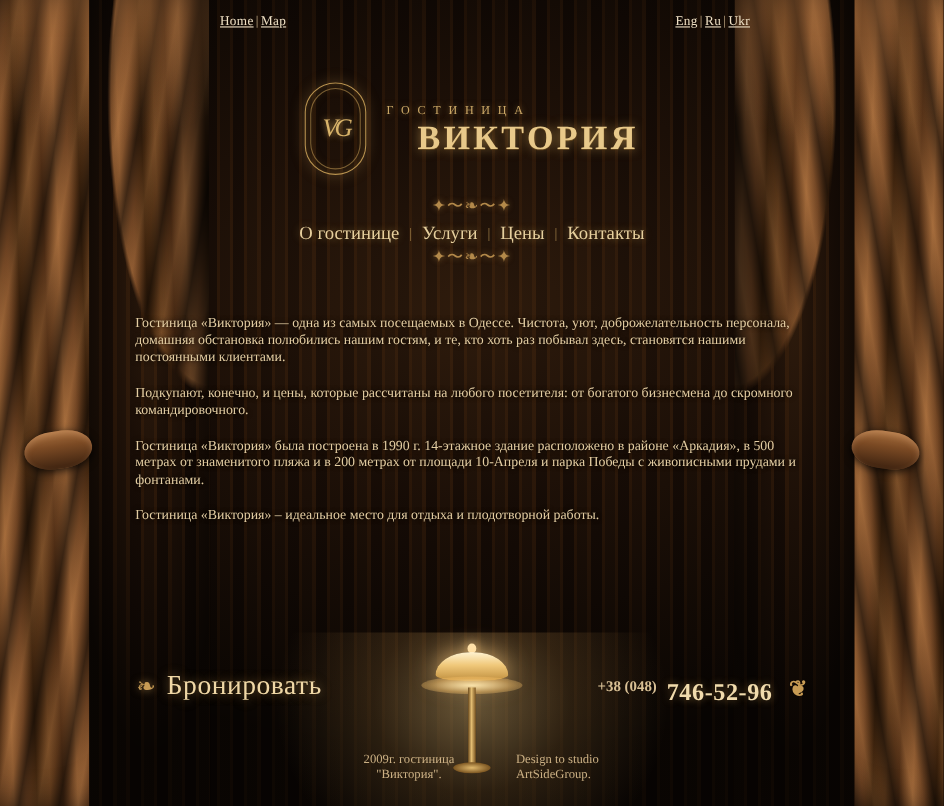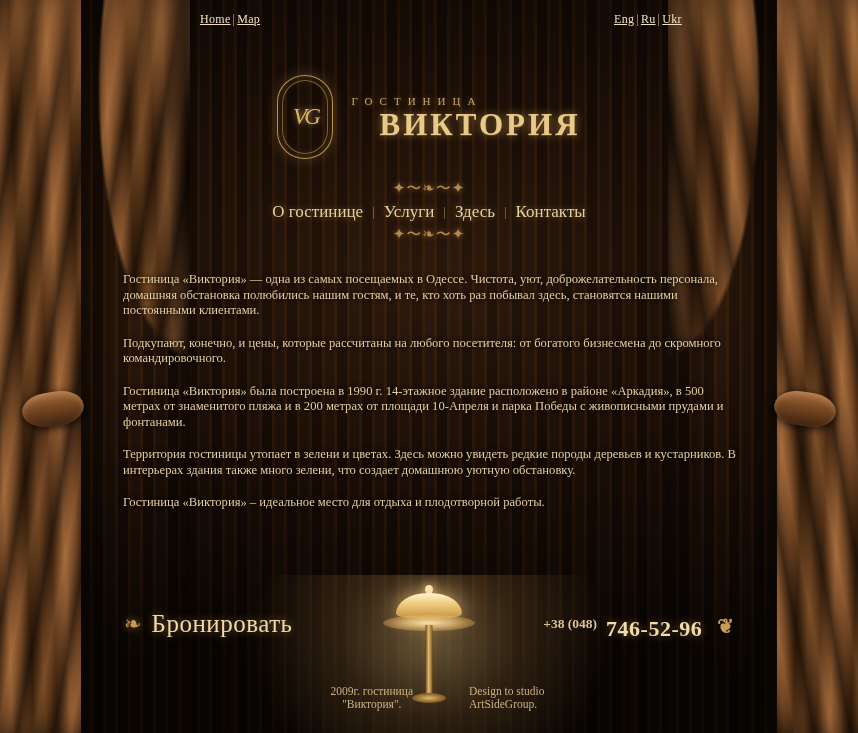--- a/index.html
+++ b/index.html
@@ -218,21 +218,21 @@
     text-decoration: none;
     padding: 0 9px;
     cursor: pointer;
     text-shadow: 0 0 8px rgba(220,180,100,0.45);
   }
   .menu .msep { color: #9a7a44; font-size: 13px; }
 
   
   .content {
     position: absolute;
-    top: 272px;
+    top: 286px;
     left: 123px;
     width: 615px;
     z-index: 14;
   }
   .content p {
     margin: 0 0 17px 0;
     color: #e3cda2;
     font-size: 12.6px;
     line-height: 15.5px;
     text-shadow: 0 0 5px rgba(0,0,0,0.9);
@@ -386,32 +386,31 @@
     </div>
   </div>
 
   <div class="menu-wrap">
     <div class="flourish">✦〜❧〜✦</div>
     <div class="menu">
       <a>О гостинице</a>
       <span class="msep">|</span>
       <a>Услуги</a>
       <span class="msep">|</span>
-      <a>Здесь</a>
+      <a>Цены</a>
       <span class="msep">|</span>
       <a>Контакты</a>
     </div>
     <div class="flourish">✦〜❧〜✦</div>
   </div>
 
   <div class="content">
     <p>Гостиница «Виктория» — одна из самых посещаемых в Одессе. Чистота, уют, доброжелательность персонала, домашняя обстановка полюбились нашим гостям, и те, кто хоть раз побывал здесь, становятся нашими постоянными клиентами.</p>
     <p>Подкупают, конечно, и цены, которые рассчитаны на любого посетителя: от богатого бизнесмена до скромного командировочного.</p>
     <p>Гостиница «Виктория» была построена в 1990 г. 14-этажное здание расположено в районе «Аркадия», в 500 метрах от знаменитого пляжа и в 200 метрах от площади 10-Апреля и парка Победы с живописными прудами и фонтанами.</p>
-    <p>Территория гостиницы утопает в зелени и цветах. Здесь можно увидеть редкие породы деревьев и кустарников. В интерьерах здания также много зелени, что создает домашнюю уютную обстановку.</p>
     <p>Гостиница «Виктория» – идеальное место для отдыха и плодотворной работы.</p>
   </div>
 
   <div class="lamp">
     <div class="glow"></div>
     <div class="finial"></div>
     <div class="shade"></div>
     <div class="light"></div>
     <div class="stem"></div>
     <div class="base"></div>

